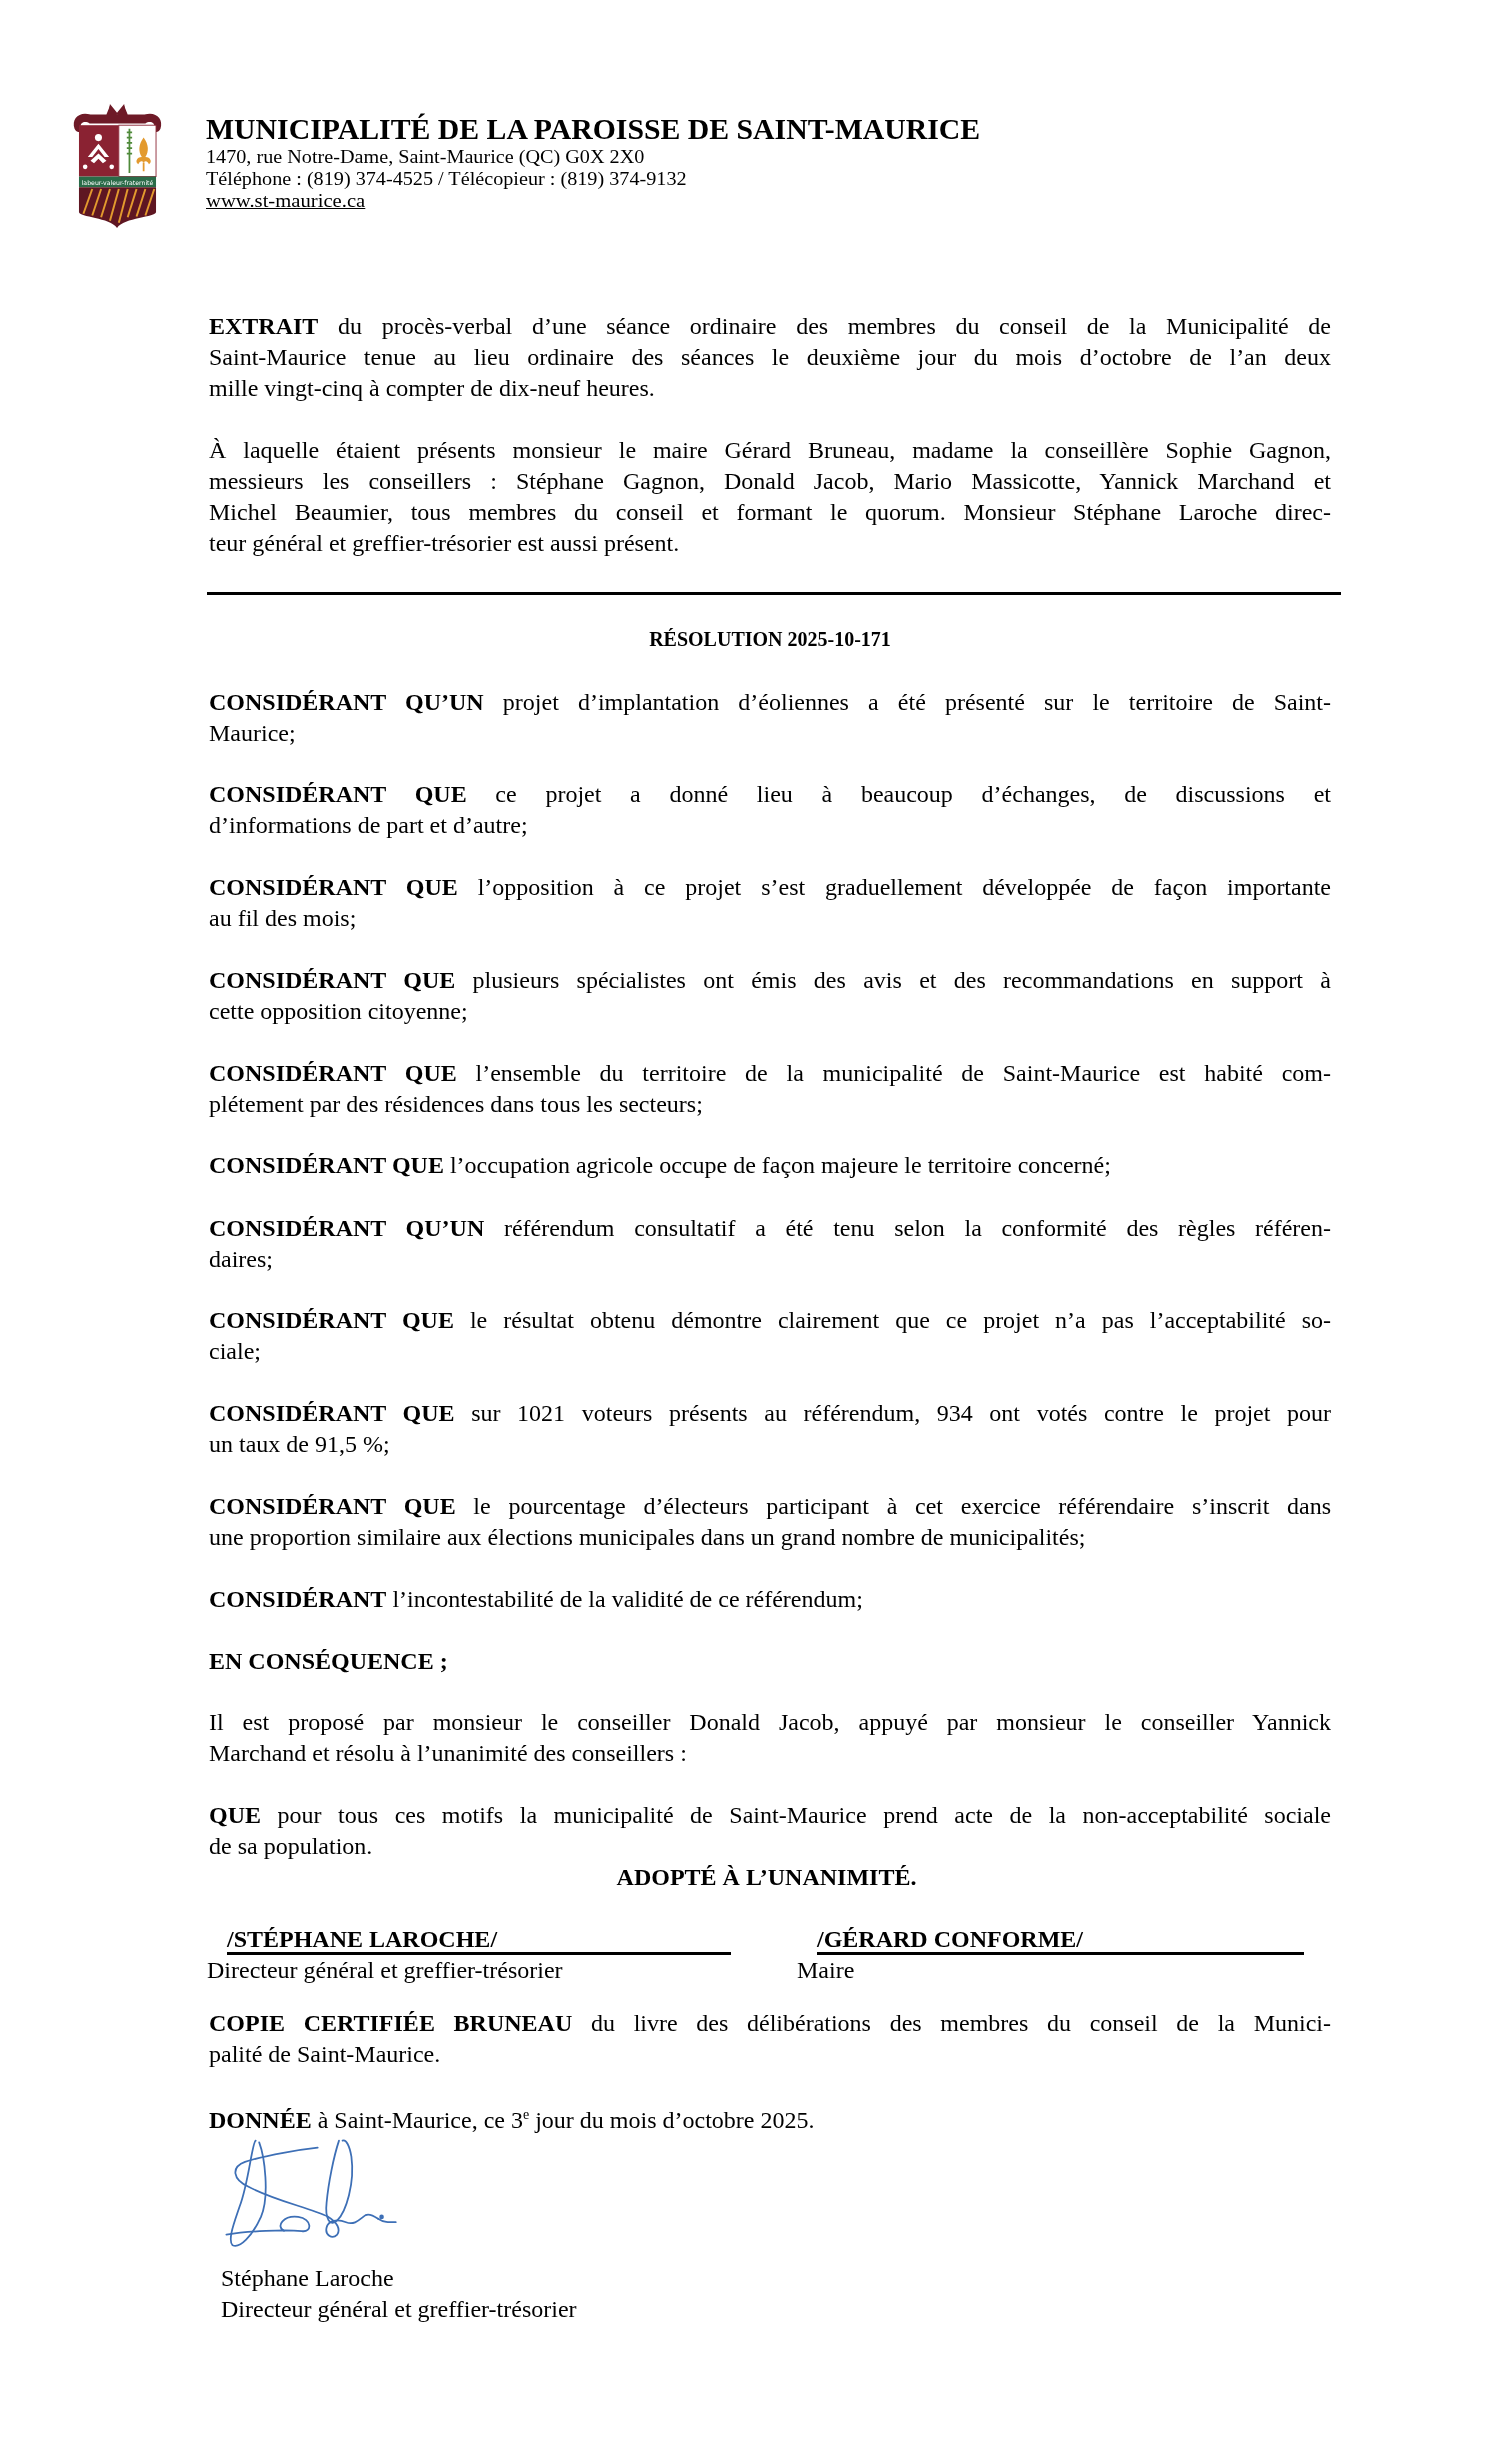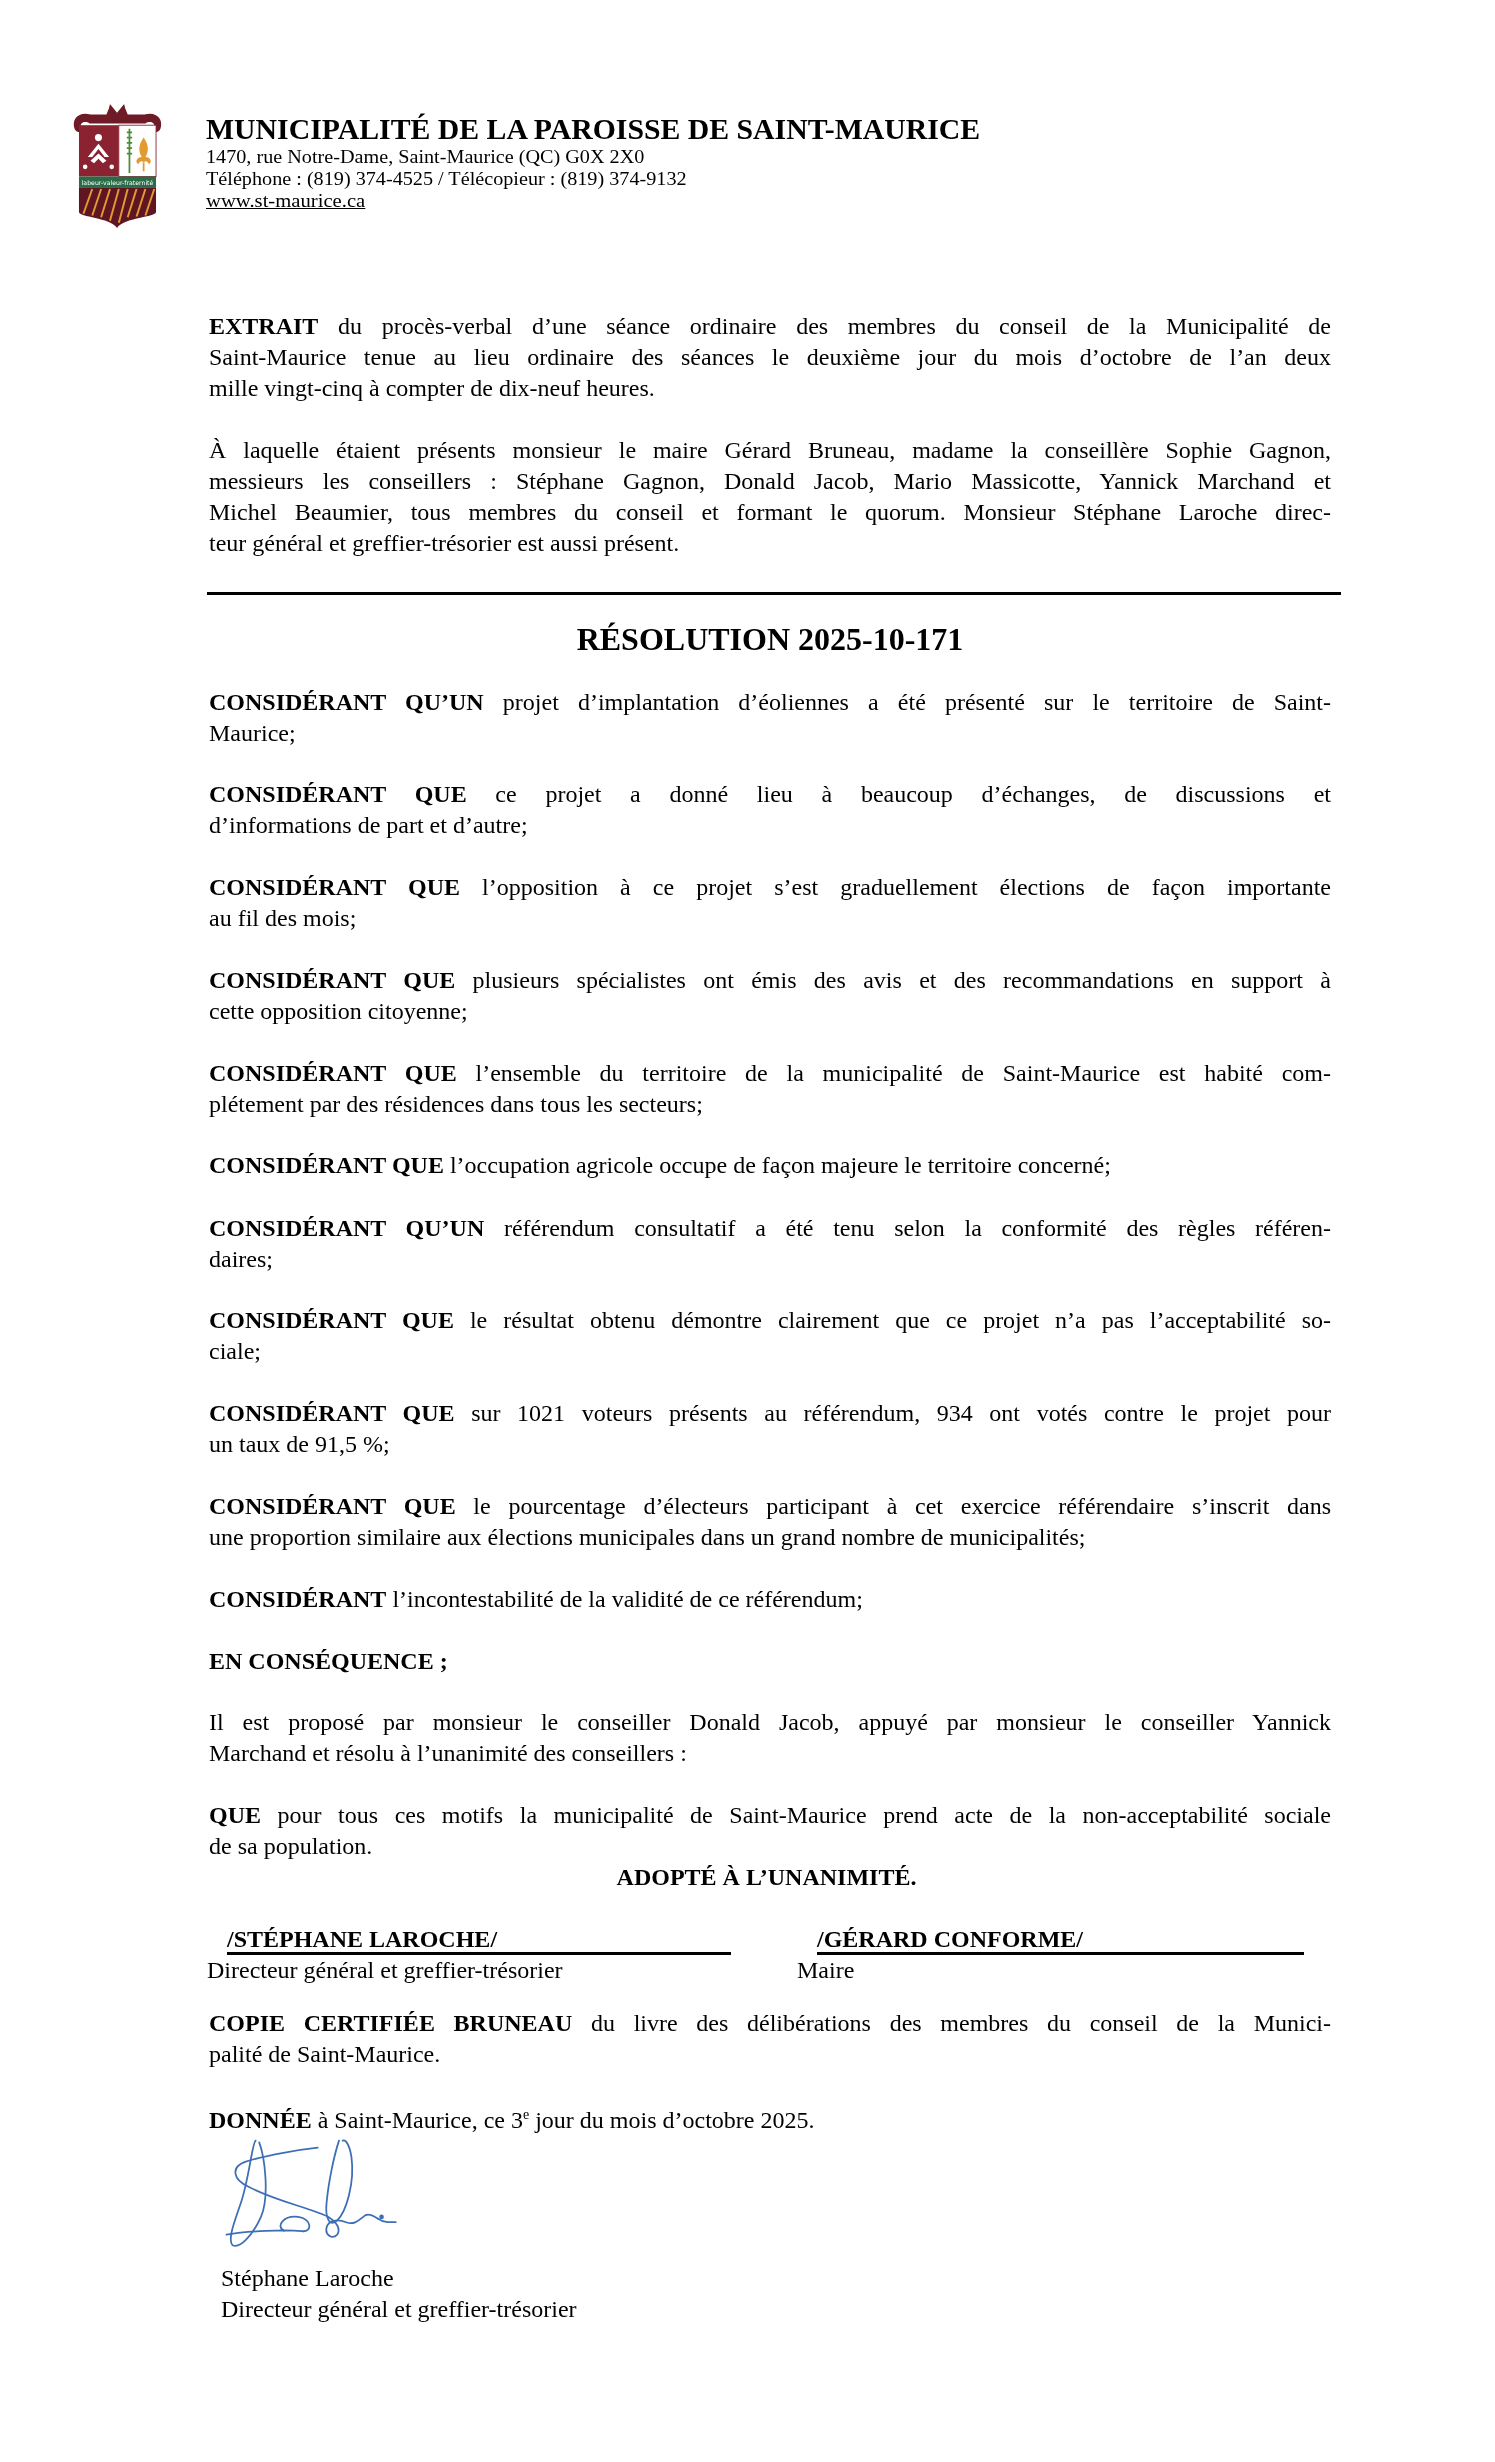--- a/index.html
+++ b/index.html
@@ -14,21 +14,21 @@
   .hdr-web  { top:190px; --fit:157px; text-decoration:underline; color:#000; }
   .hdr-title { --fit:783px; }
 
   .para { left:209px; width:1122px; font-size:24px; line-height:31px; }
   .para .line { text-align:justify; text-align-last:justify; white-space:normal; height:31px; overflow:visible; }
   .para .line.last { text-align-last:left; }
   .para b, .b { font-weight:bold; }
   .para sup { font-size:14px; line-height:0; vertical-align:super; }
 
   .rule { left:207px; width:1134px; height:2.7px; top:592px; background:#000; }
-  .resolution { left:209px; width:1122px; top:624px; font-size:32px; line-height:31px; font-weight:bold; text-align:center; }
+  .resolution { left:209px; width:1122px; top:624px; font-size:20px; line-height:31px; font-weight:bold; text-align:center; }
   .adopted { left:209px; width:1115px; top:1862px; font-size:24px; line-height:31px; font-weight:bold; text-align:center; }
 
   .sig-block { top:1924px; font-size:24px; line-height:31px; }
   .sig-left  { left:207px; width:524px; }
   .sig-right { left:797px; width:507px; }
   .sig-name { font-weight:bold; height:31px; border-bottom:3.6px solid #000; box-sizing:border-box; white-space:nowrap;margin-left:20px; }
   .sig-role { white-space:nowrap; }
 
   .sig-graphic { left:213px; top:2130px; width:213px; height:133px; }
   .footer { left:221px; top:2263px; font-size:24px; line-height:31px; white-space:nowrap; }
@@ -98,21 +98,21 @@
 
 <div class="abs para" style="top:687px">
     <div class="line"><b>CONSIDÉRANT QU’UN</b><span> projet d’implantation d’éoliennes a été présenté sur le territoire de Saint-</span></div>
     <div class="line last"><span>Maurice;</span></div>
   </div>
 <div class="abs para" style="top:779px">
     <div class="line"><b>CONSIDÉRANT QUE</b><span> ce projet a donné lieu à beaucoup d’échanges, de discussions et</span></div>
     <div class="line last"><span>d’informations de part et d’autre;</span></div>
   </div>
 <div class="abs para" style="top:872px">
-    <div class="line"><b>CONSIDÉRANT QUE</b><span> l’opposition à ce projet s’est graduellement élections de façon importante</span></div>
+    <div class="line"><b>CONSIDÉRANT QUE</b><span> l’opposition à ce projet s’est graduellement développée de façon importante</span></div>
     <div class="line last"><span>au fil des mois;</span></div>
   </div>
 <div class="abs para" style="top:965px">
     <div class="line"><b>CONSIDÉRANT QUE</b><span> plusieurs spécialistes ont émis des avis et des recommandations en support à</span></div>
     <div class="line last"><span>cette opposition citoyenne;</span></div>
   </div>
 <div class="abs para" style="top:1058px">
     <div class="line"><b>CONSIDÉRANT QUE</b><span> l’ensemble du territoire de la municipalité de Saint-Maurice est habité com-</span></div>
     <div class="line last"><span>plétement par des résidences dans tous les secteurs;</span></div>
   </div>

